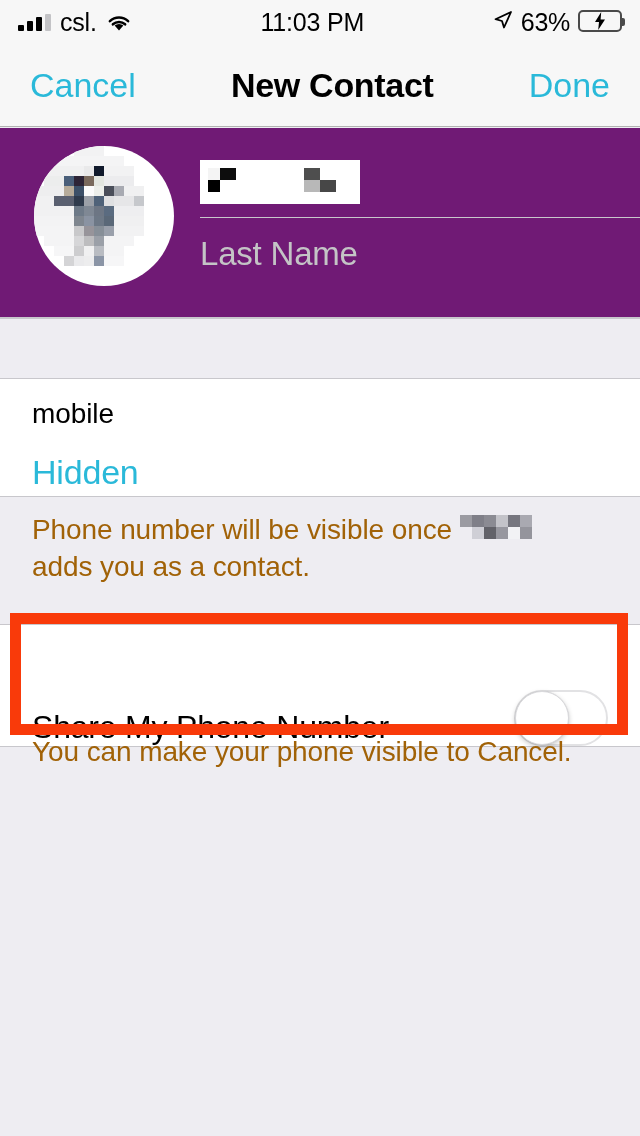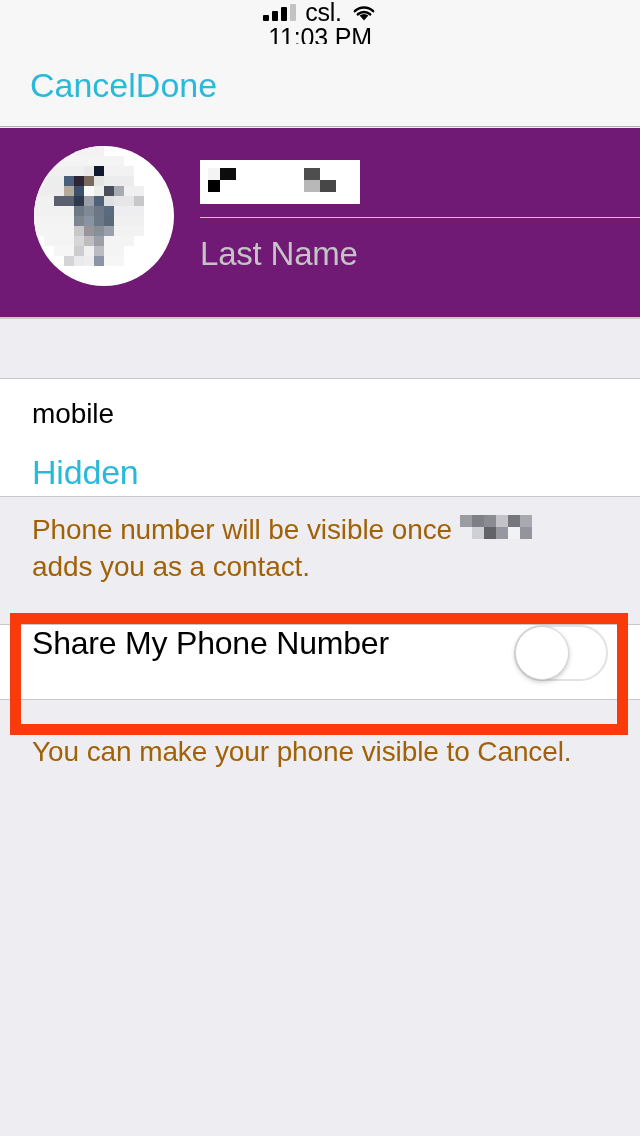--- a/index.html
+++ b/index.html
@@ -21,21 +21,20 @@
 
   
   .statusbar {
     position: absolute;
     top: 0; left: 0;
     width: 640px; height: 44px;
     background: #f7f7f7;
     display: flex;
     align-items: center;
     padding: 0 18px;
-    flex-direction: column;
   }
   .sb-left  { display: flex; align-items: center; gap: 9px; flex: 0 0 auto; }
   .sb-mid   { flex: 1 1 auto; display: flex; justify-content: center; align-items: center; }
   .sb-right { display: flex; align-items: flex-start; gap: 8px; flex: 0 0 auto; }
 
   .signal-bars { display: flex; align-items: flex-end; gap: 3px; height: 17px; }
   .signal-bars i {
     display: block; width: 6px; background: #000;
     border-radius: 1px;
   }
@@ -214,26 +213,26 @@
   }
   .footer-note.two {
     top: 735px;
   }
   .inline-redact { display: inline-block; vertical-align: -3px; margin: 0 2px; }
 
   
   .share-row {
     position: absolute;
     top: 624px; left: 0;
-    width: 640px; height: 76px;
+    width: 640px; height: 123px;
     background: #fff;
     border-top: 1px solid #c8c7cc;
     border-bottom: 1px solid #c8c7cc;
     display: flex;
-    align-items: flex-start;
+    align-items: flex-end;
     padding: 0 32px;
   }
   .share-label {
     flex: 1 1 auto;
     font-size: 32px;
     color: #000;
     letter-spacing: -0.2px;
   }
   .toggle {
     position: relative;
@@ -302,20 +301,21 @@
         <span class="fill" style="width:63%"></span>
         <svg class="bolt" viewBox="0 0 12 18">
           <path d="M7.2 0 L1 10 H5 L4.2 18 L11 7.6 H6.6 Z" fill="#000"></path>
         </svg>
       </span>
     </div>
   </div>
 
   <div class="navbar">
     <button class="nav-btn">Cancel</button>
+    <div class="nav-title">New Contact</div>
     <button class="nav-btn">Done</button>
   </div>
 
   <div class="name-section">
 
     <div class="avatar">
       <svg viewBox="0 0 14 14" preserveAspectRatio="none" shape-rendering="crispEdges">
         <rect width="14" height="14" fill="#ffffff"></rect>
         <rect x="4" y="0" width="3" height="1" fill="#f2f2f3"></rect>
         <rect x="2" y="1" width="7" height="1" fill="#f4f4f5"></rect>

